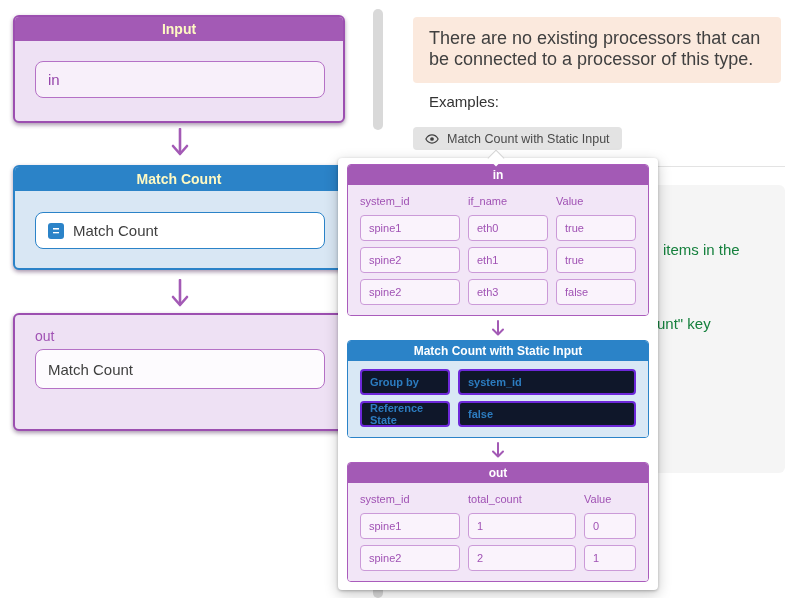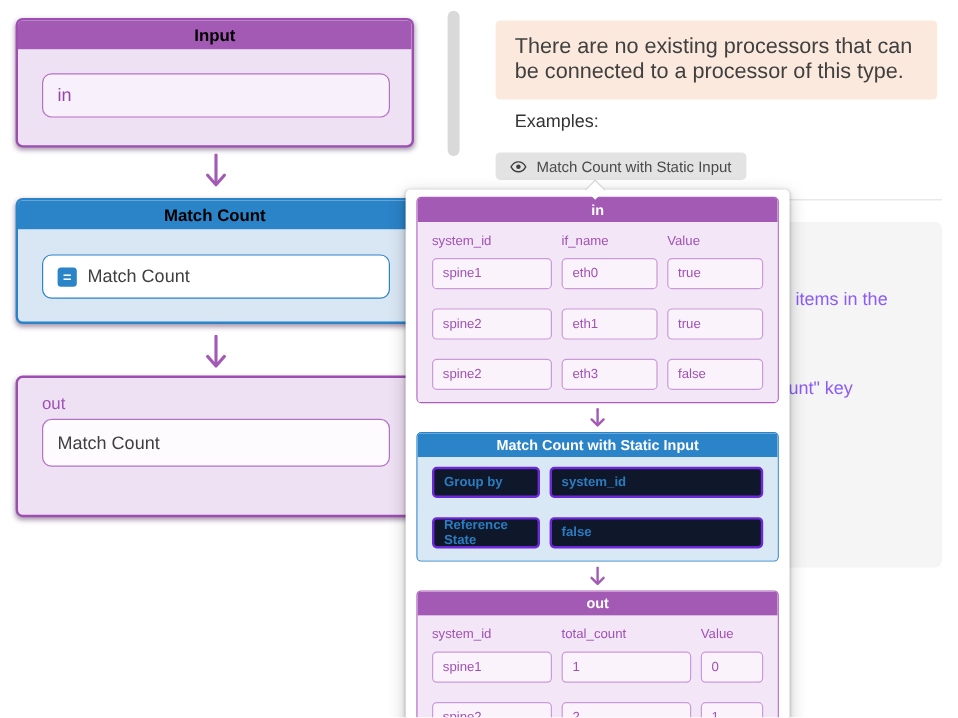--- a/index.html
+++ b/index.html
@@ -3,60 +3,60 @@
 <meta charset="utf-8">
 <style>
   * { margin:0; padding:0; box-sizing:border-box; }
   html,body { width:798px; height:598px; background:#fff; font-family:"Liberation Sans", sans-serif; }
   #app { position:relative; width:798px; height:598px; overflow:hidden; background:#fff; }
 
   
   .node { position:absolute; left:13px; width:332px; border-radius:6px; box-shadow:0 2px 4px rgba(60,20,70,.45); overflow:hidden; }
   .node.purple { border:2px solid #9c4fb0; background:#eee1f4; }
   .node.blue   { border:2px solid #2b83c8; background:#d9e7f4; }
-  .node-header { height:24px; display:flex; align-items:center; justify-content:center; color:#000000; font-size:14px; font-weight:bold; }
+  .node-header { height:24px; display:flex; align-items:center; justify-content:center; color:#fef9c3; font-size:14px; font-weight:bold; }
   .node.purple .node-header { background:#a35ab5; }
   .node.blue   .node-header { background:#2b83c8; }
   .node-body { padding:20px 20px 22px 20px; }
   .port-field { width:290px; height:37px; border-radius:8px; display:flex; align-items:center; padding:0 12px; font-size:15px; }
   .purple-field { background:#f8f0fa; border:1px solid #b571c6; color:#9646ab; }
   .white-field-blue { background:#fff; border:1.5px solid #2b83c8; color:#3f3f3f; gap:9px; }
   .white-field-purple { background:#fdfbfe; border:1px solid #b571c6; color:#3f3f3f; }
   .eq-icon { width:16px; height:16px; border-radius:3px; background:#2b83c8; color:#fff; font-size:12px; font-weight:bold; display:flex; align-items:center; justify-content:center; line-height:1; }
   .out-label { color:#a052b4; font-size:14px; margin-bottom:5px; }
   .big-arrow { position:absolute; left:169px; }
 
   
   .divider-line { position:absolute; left:413px; top:166px; width:372px; height:1px; background:#e3e3e3; }
   .notice { position:absolute; left:413px; top:17px; width:368px; height:66px; background:#fbe9dd; border-radius:4px; padding:11px 16px; font-size:18px; line-height:21px; color:#404040; }
   .examples-heading { position:absolute; left:413px; top:93px; font-size:15px; color:#333;margin-left:16px; }
   .example-btn { position:absolute; left:413px; top:127px; height:23px; background:#e3e3e3; border:none; border-radius:4px; display:flex; align-items:center; gap:8px; padding:0 12px; font-size:12.5px; color:#4a4a4a; font-family:"Liberation Sans",sans-serif; cursor:pointer; }
   .desc-panel { position:absolute; left:413px; top:185px; width:372px; height:288px; background:#f5f5f5; border-radius:6px; }
-  .frag { position:absolute; font-size:15px; color:#8b5cf6; white-space:nowrap; }
+  .frag { position:absolute; font-size:15px; color:#15803d; white-space:nowrap; }
 
   
   .vbar { position:absolute; left:373px; width:10px; background:#d9d9d9; border-radius:5px; }
 
   
   .popover { position:absolute; left:338px; top:158px; width:320px; padding:6px 9px 8px 9px; background:#fff; border-radius:4px; box-shadow:0 1px 3px rgba(0,0,0,.25), 0 4px 14px rgba(0,0,0,.22); z-index:10; }
   .notch { position:absolute; top:-6px; left:152px; width:12px; height:12px; background:#fff; border-left:1px solid #d4d4d4; border-top:1px solid #d4d4d4; transform:rotate(45deg); }
   .ex-table { border-radius:4px; overflow:hidden; }
   .ex-table.purple { border:1px solid #aa5cbc; }
   .ex-table.blue { border:1px solid #2b83c8; }
   .ex-header { height:20px; display:flex; align-items:center; justify-content:center; color:#fff; font-size:12px; font-weight:bold; }
   .ex-table.purple .ex-header { background:#a35ab5; }
   .ex-table.blue .ex-header { background:#2b83c8; }
   .ex-body { padding:8px 12px 10px 12px; }
   .ex-table.purple .ex-body { background:#f2e6f7; }
   .ex-table.blue .ex-body { background:#d9e8f5; }
   .grid3-in { display:grid; grid-template-columns:100px 80px 1fr; column-gap:8px; }
   .grid3-out { display:grid; grid-template-columns:100px 108px 1fr; column-gap:8px; }
   .grid2 { display:grid; grid-template-columns:90px 1fr; column-gap:8px; }
   .col-label { font-size:11px; color:#a052b4; height:16px; line-height:16px; margin-bottom:6px; }
-  .pill { height:26px; border-radius:4px; display:flex; align-items:center; padding:0 8px; font-size:11px; margin-bottom:16px; }
+  .pill { height:26px; border-radius:4px; display:flex; align-items:center; padding:0 8px; font-size:11px; margin-bottom:6px; }
   .pill.last { margin-bottom:0; }
   .pill.purple { background:#faf3fc; border:1px solid #cb9ad8; color:#a052b4; }
   .pill.bluep { background:#0f172a; border:2px solid #6d28d9; color:#2c7cc0; font-weight:bold; }
   .small-arrow-wrap { height:24px; display:flex; align-items:center; justify-content:center; }
 </style>
 </head>
 <body>
 
 <div id="app">
 

